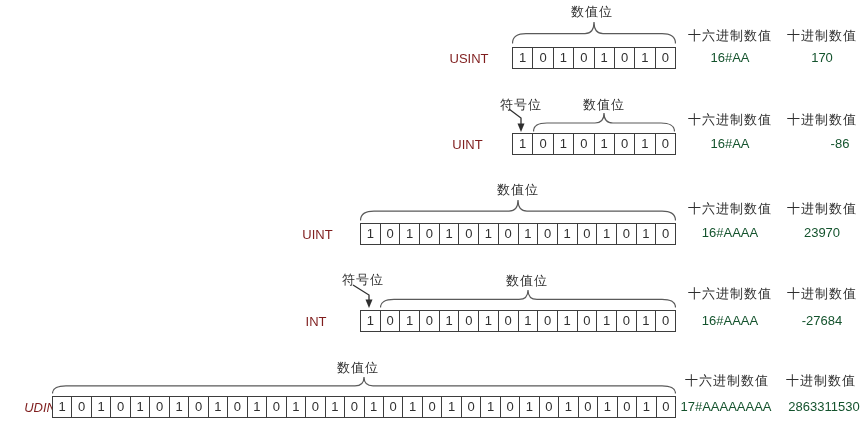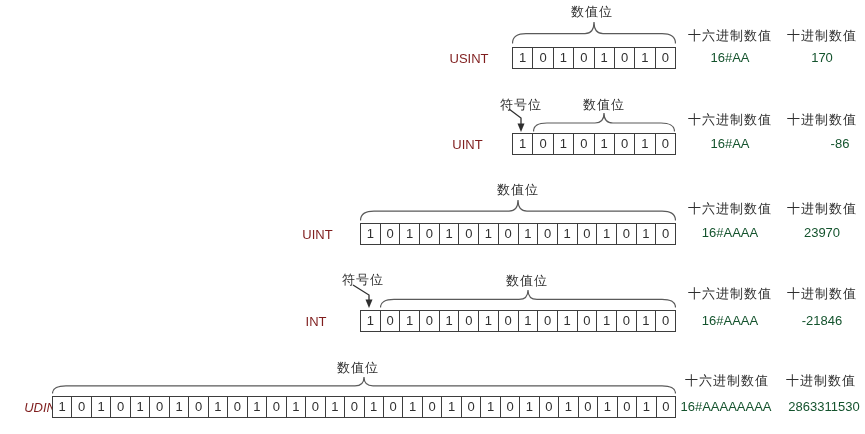--- a/index.html
+++ b/index.html
@@ -137,21 +137,21 @@
         <div class="cell">1</div>
         <div class="cell">0</div>
         <div class="cell">1</div>
         <div class="cell">0</div>
         <div class="cell">1</div>
         <div class="cell">0</div>
       </div>
     <span class="abs cn ctr" style="left:730px;top:285px;">十六进制数值</span>
     <span class="abs cn ctr" style="left:822px;top:285px;">十进制数值</span>
     <span class="abs hexcol ctr" style="left:730px;top:313px;">16#AAAA</span>
-    <span class="abs deccol ctr" style="left:822px;top:313px;">-21846</span>
+    <span class="abs deccol ctr" style="left:822px;top:313px;">-27684</span>
   </div>
 
   <div>
     <span class="abs cn ctr" style="left:358px;top:359px;">数值位</span>
     <svg class="abs brace" style="left:52px;top:376px;" width="624" height="18">
         <path d="M0.5 17.5 Q0.5 9.9 14 9.9 L303 9.9 Q312 9.9 312 1 Q312 9.9 321 9.9 L610 9.9 Q623.5 9.9 623.5 17.5"></path>
       </svg>
     <span class="abs typelabel" style="left:20px;top:400px;width:48px;font-style:italic;">UDINT</span>
     <div class="abs cells" style="left:52px;top:396px;width:624px;">
         <div class="cell">1</div>
@@ -182,17 +182,17 @@
         <div class="cell">0</div>
         <div class="cell">1</div>
         <div class="cell">0</div>
         <div class="cell">1</div>
         <div class="cell">0</div>
         <div class="cell">1</div>
         <div class="cell">0</div>
       </div>
     <span class="abs cn ctr" style="left:727px;top:372px;">十六进制数值</span>
     <span class="abs cn ctr" style="left:821px;top:372px;">十进制数值</span>
-    <span class="abs hexcol ctr" style="left:726px;top:399px;">16#AAAAAAAA</span>
+    <span class="abs hexcol ctr" style="left:726px;top:399px;">17#AAAAAAAA</span>
     <span class="abs deccol ctr" style="left:824px;top:399px;">2863311530</span>
   </div>
 
 </div>
 
 </body></html>

